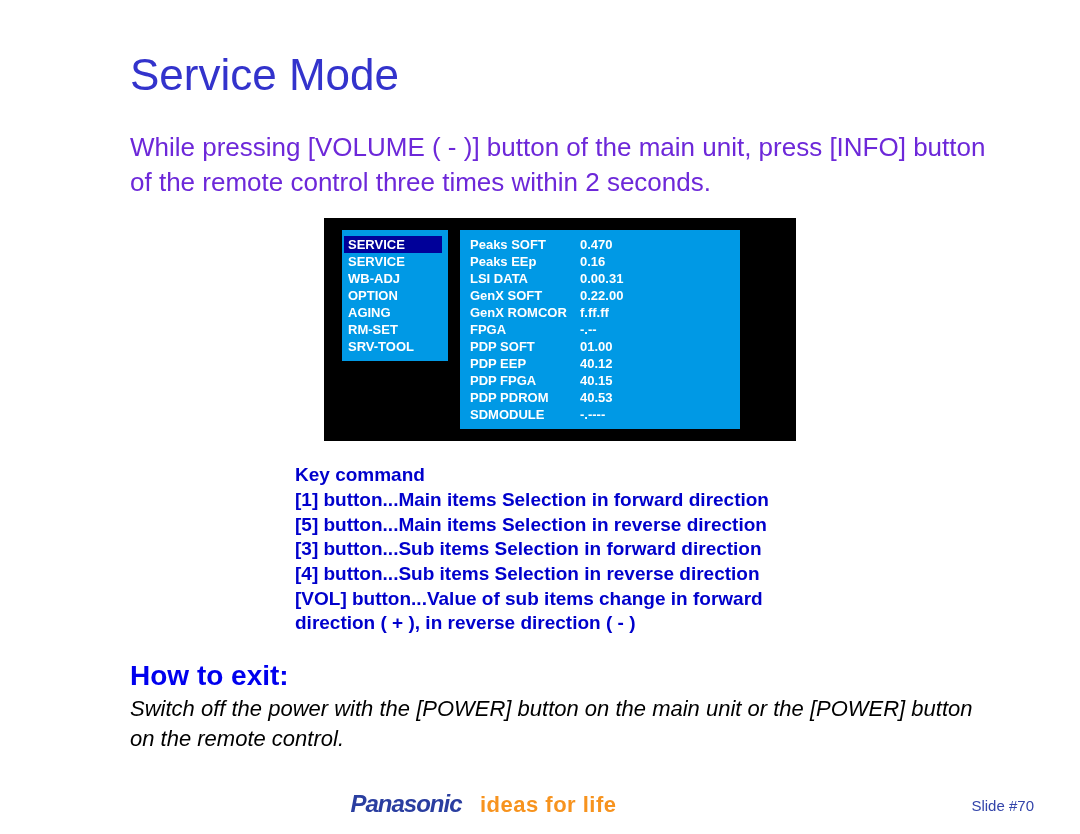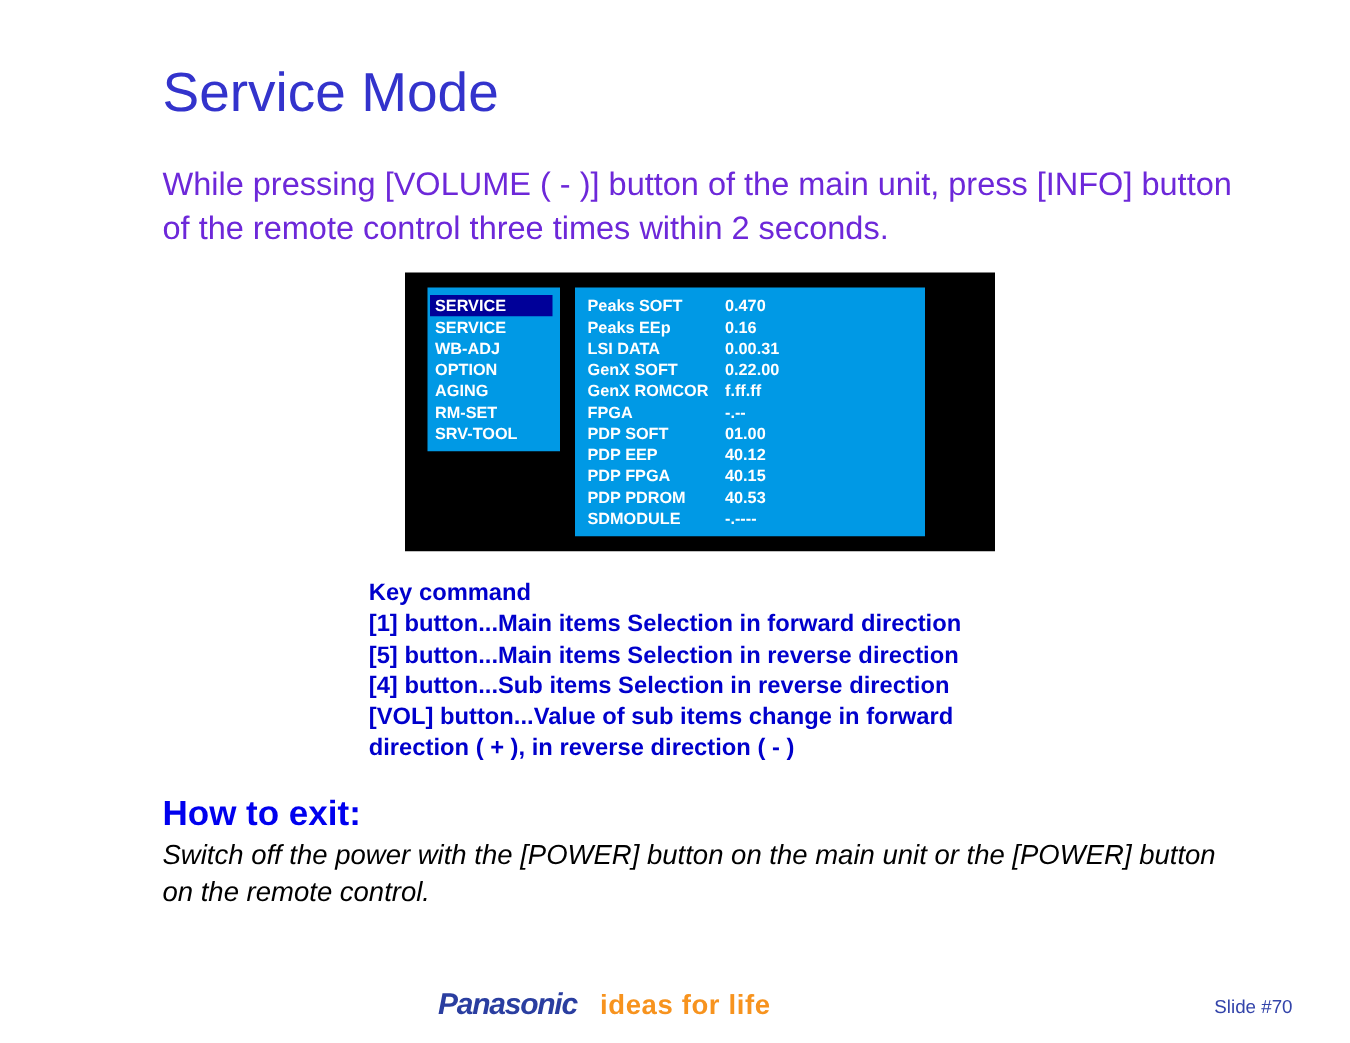--- a/index.html
+++ b/index.html
@@ -204,20 +204,21 @@
           </div>
       </div>
     </div>
   </div>
 
   <div class="keycmd">
     <div>Key command</div>
     <div id="keycmd-lines">
         <div>[1] button...Main items Selection in forward direction</div>
         <div>[5] button...Main items Selection in reverse direction</div>
+        <div>[3] button...Sub items Selection in forward direction</div>
         <div>[4] button...Sub items Selection in reverse direction</div>
         <div>[VOL] button...Value of sub items change in forward</div>
         <div>direction ( + ), in reverse direction ( - )</div>
       </div>
   </div>
 
   <div class="exit-head">How to exit:</div>
   <div class="exit-body">Switch off the power with the [POWER] button on the main unit or the [POWER] button on the remote control.</div>
 </div>
 

